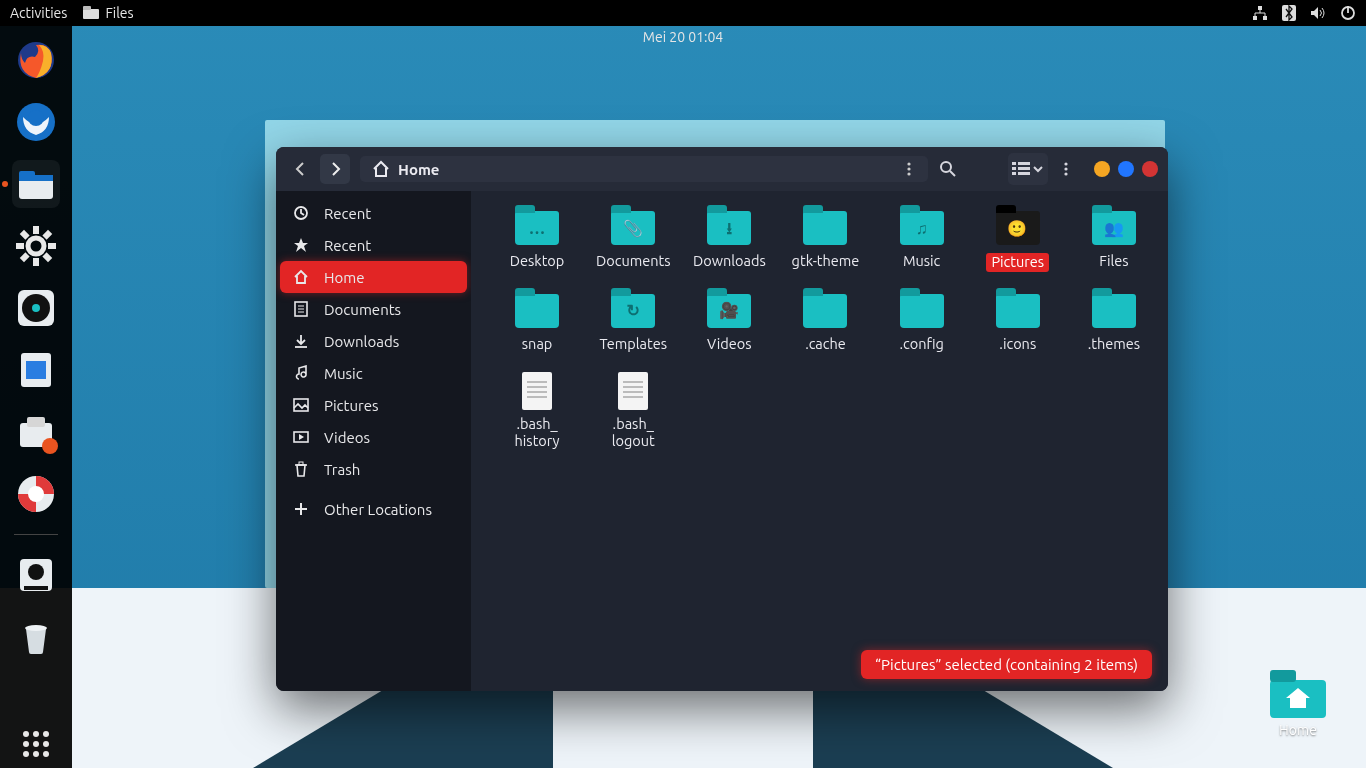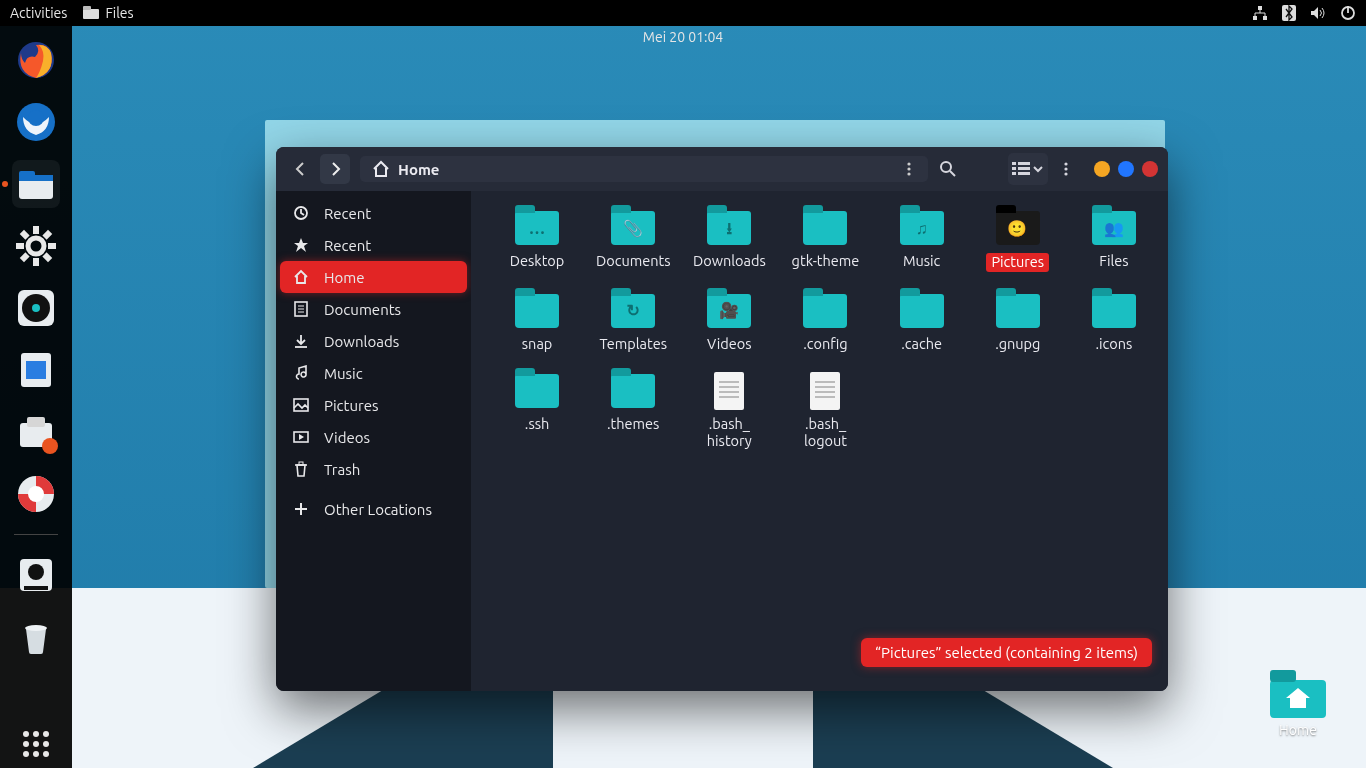--- a/index.html
+++ b/index.html
@@ -78,21 +78,21 @@
   
   .folder{ width:44px; height:34px; background:#1abfc2; border-radius:3px 3px 4px 4px; position:relative;}
   .folder::before{ content:""; position:absolute; top:-6px; left:0; width:20px; height:8px; background:#129a9d; border-radius:3px 3px 0 0;}
   .folder.dark{ background:#1a1a1a;}
   .folder.dark::before{ background:#000;}
   .folder .glyph{ position:absolute; inset:0; display:flex; align-items:center; justify-content:center; color:#0d6f71; font-size:16px; font-weight:bold;}
   .folder.dark .glyph{ color:#e22525;}
   .file{ width:30px; height:38px; background:#f4f4f4; border-radius:2px; position:relative;}
   .file::after{ content:""; position:absolute; left:5px; right:5px; top:9px; height:2px; background:#bbb; box-shadow:0 5px 0 #bbb,0 10px 0 #bbb,0 15px 0 #bbb;}
 
-  .statusbar{ position:absolute; right:16px; bottom:24px; background:#e22525; color:#fff; font-size:15px; padding:6px 14px; border-radius:6px; box-shadow:0 0 10px rgba(226,37,37,.5);}
+  .statusbar{ position:absolute; right:16px; bottom:12px; background:#e22525; color:#fff; font-size:15px; padding:6px 14px; border-radius:6px; box-shadow:0 0 10px rgba(226,37,37,.5);}
 
   
   svg{ display:block;}
 </style>
 </head>
 <body>
 
 <div class="wallpaper"></div>
 <div class="wall-box"></div>
 <div class="wall-box2"></div>
@@ -477,53 +477,37 @@
               </div>
             </div>
             <span class="lbl">Videos</span>
           </div>
           <div class="item">
             <div class="ic">
               <div class="folder">
                 <span class="glyph"></span>
               </div>
             </div>
+            <span class="lbl">.cache</span>
+          </div>
+          <div class="item">
+            <div class="ic">
+              <div class="folder">
+                <span class="glyph"></span>
+              </div>
+            </div>
             <span class="lbl">.config</span>
           </div>
           <div class="item">
             <div class="ic">
               <div class="folder">
                 <span class="glyph"></span>
               </div>
             </div>
-            <span class="lbl">.cache</span>
-          </div>
-          <div class="item">
-            <div class="ic">
-              <div class="folder">
-                <span class="glyph"></span>
-              </div>
-            </div>
-            <span class="lbl">.gnupg</span>
-          </div>
-          <div class="item">
-            <div class="ic">
-              <div class="folder">
-                <span class="glyph"></span>
-              </div>
-            </div>
             <span class="lbl">.icons</span>
-          </div>
-          <div class="item">
-            <div class="ic">
-              <div class="folder">
-                <span class="glyph"></span>
-              </div>
-            </div>
-            <span class="lbl">.ssh</span>
           </div>
           <div class="item">
             <div class="ic">
               <div class="folder">
                 <span class="glyph"></span>
               </div>
             </div>
             <span class="lbl">.themes</span>
           </div>
           <div class="item">

